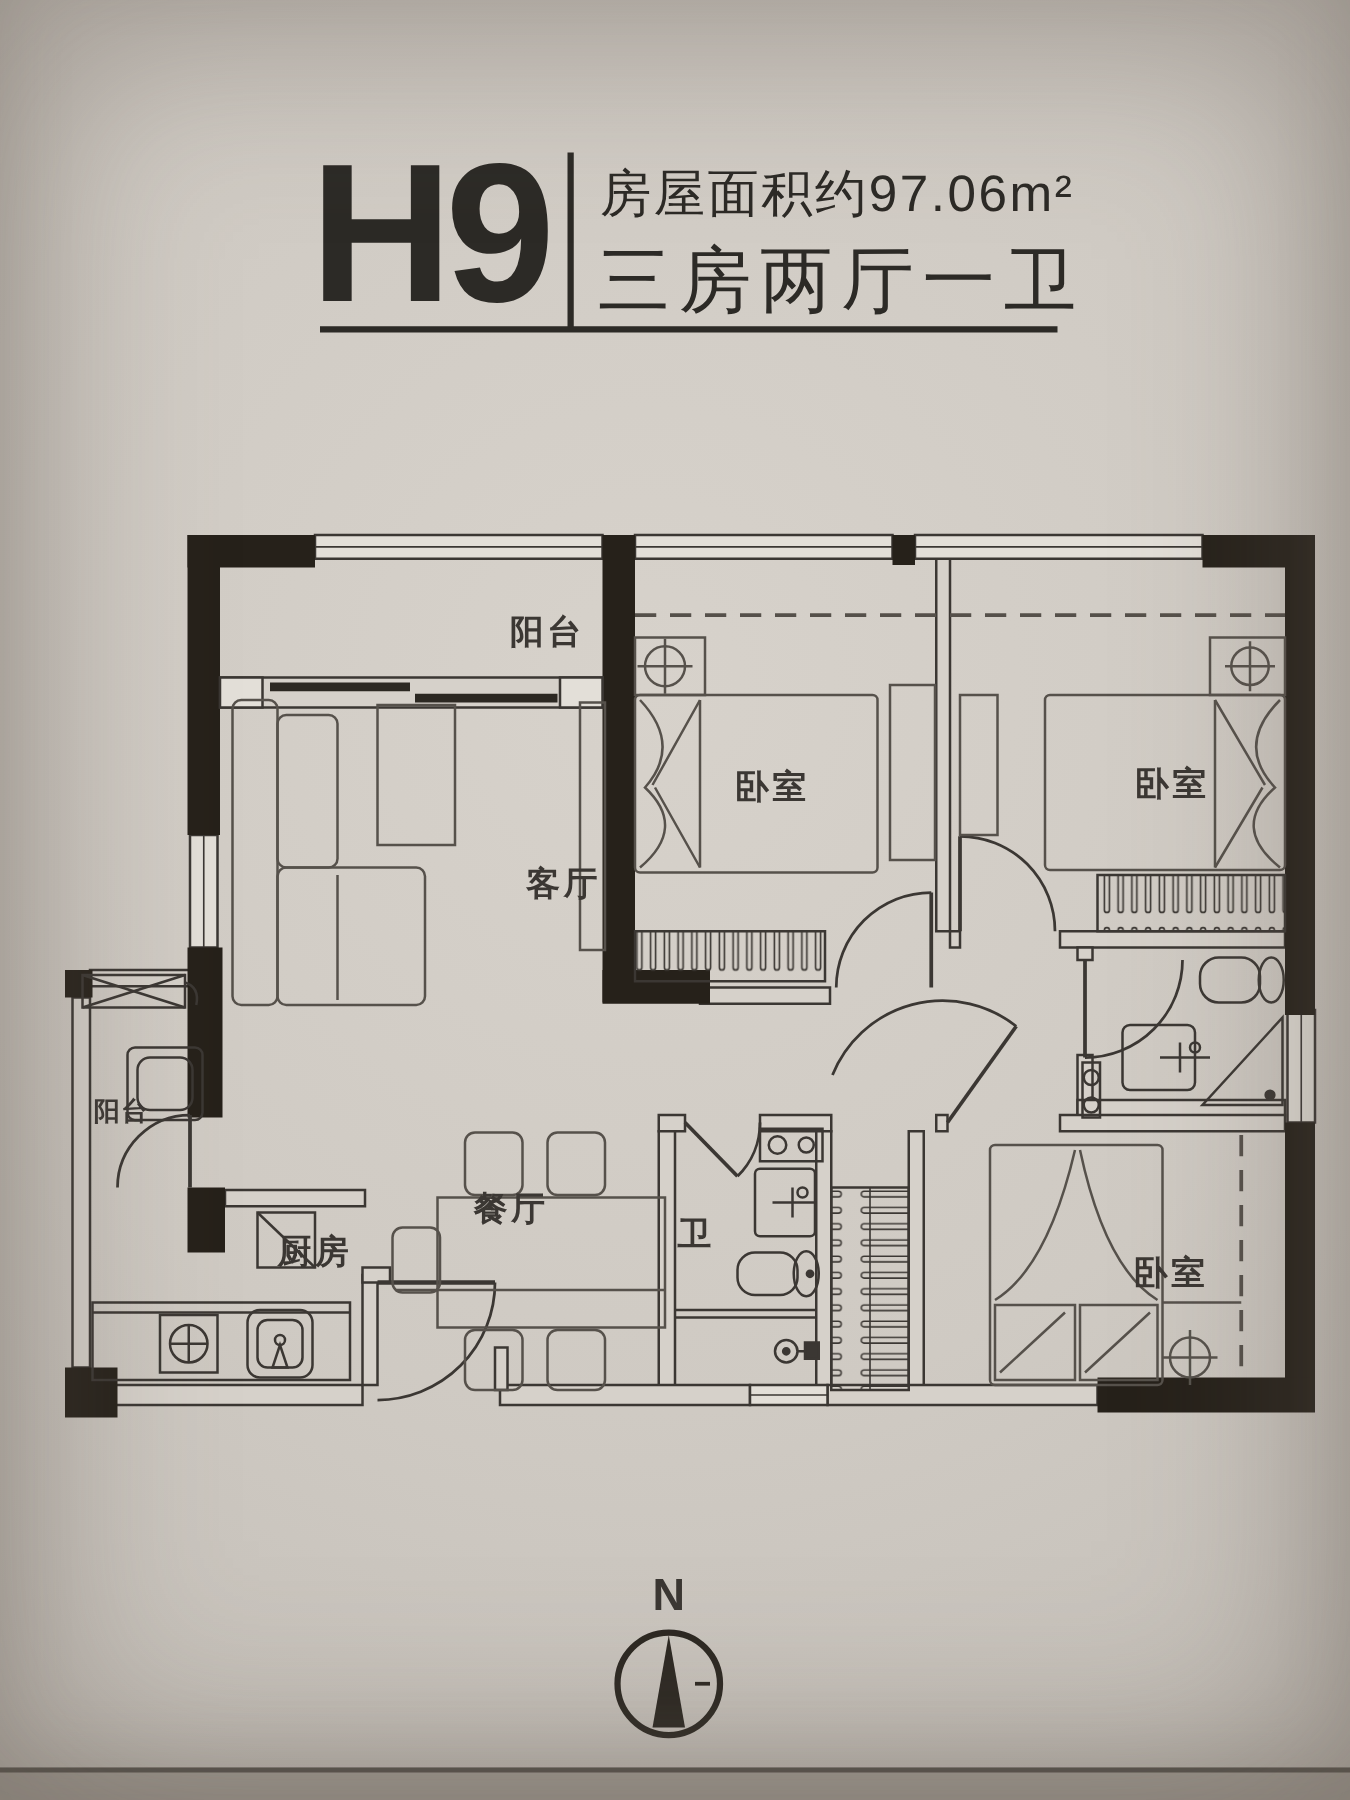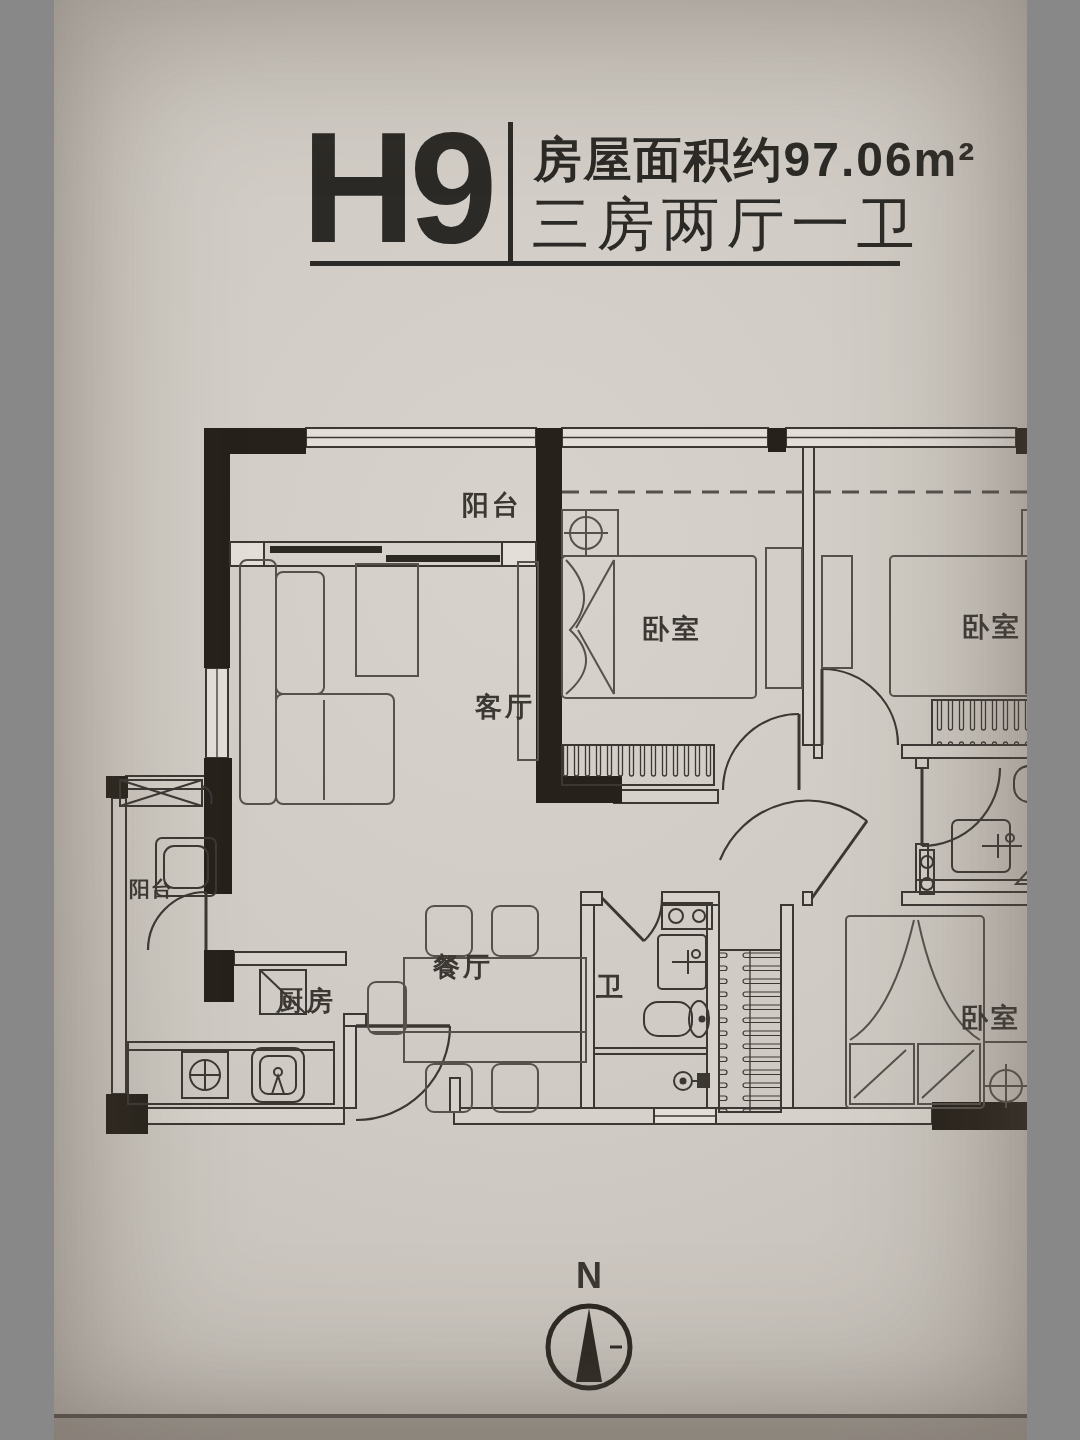--- a/index.html
+++ b/index.html
@@ -1,32 +1,32 @@
 <!DOCTYPE html>
 <html><head>
 <meta charset="utf-8">
 <style>
   html,body{margin:0;padding:0;background:#888;}
   .photo{
     position:relative;
-    width:973px;height:1440px;
+    width:1080px;height:1440px;
     margin:0 auto;
     overflow:hidden;
     background:
       radial-gradient(ellipse 120% 90% at 48% 38%, #d7d2cb 0%, #cfcac3 45%, #c6c1ba 72%, #b3ada5 100%);
     font-family:"Liberation Sans","DejaVu Sans",sans-serif;
     color:#312e2a;
   }
   .vignette{position:absolute;inset:0;pointer-events:none;
     box-shadow:inset 0 0 140px 40px rgba(96,88,78,.38), inset 0 -30px 60px rgba(96,88,78,.18);}
   .bottom-strip{position:absolute;left:0;right:0;bottom:0;height:22px;background:#a8a29a;border-top:4px solid #55514b;}
   
   .hdr-unit{position:absolute;left:248px;top:108px;font-size:158px;font-weight:600;letter-spacing:-6px;color:#2c2a26;line-height:1;}
   .hdr-divider{position:absolute;left:454px;top:122px;width:5px;height:142px;background:#2c2a26;}
-  .hdr-area{position:absolute;left:480px;top:128px;font-size:48px;font-weight:700;letter-spacing:2px;color:#2c2a26;white-space:nowrap;}
+  .hdr-area{position:absolute;left:480px;top:128px;font-size:41px;font-weight:400;letter-spacing:2px;color:#2c2a26;white-space:nowrap;}
   .hdr-layout{position:absolute;left:478px;top:186px;font-size:58px;font-weight:400;letter-spacing:7px;color:#2c2a26;white-space:nowrap;}
   .hdr-underline{position:absolute;left:256px;top:261px;width:590px;height:5px;background:#2c2a26;}
   svg{position:absolute;left:0;top:0;}
   svg text{font-family:"Liberation Sans","DejaVu Sans",sans-serif;font-weight:700;fill:#3b3733;}
   .room-label{font-size:27px;letter-spacing:3px;}
   .room-label-sm{font-size:21px;letter-spacing:1px;}
   .north-label{font-size:36px;font-weight:700;}
 </style>
 </head>
 <body>

